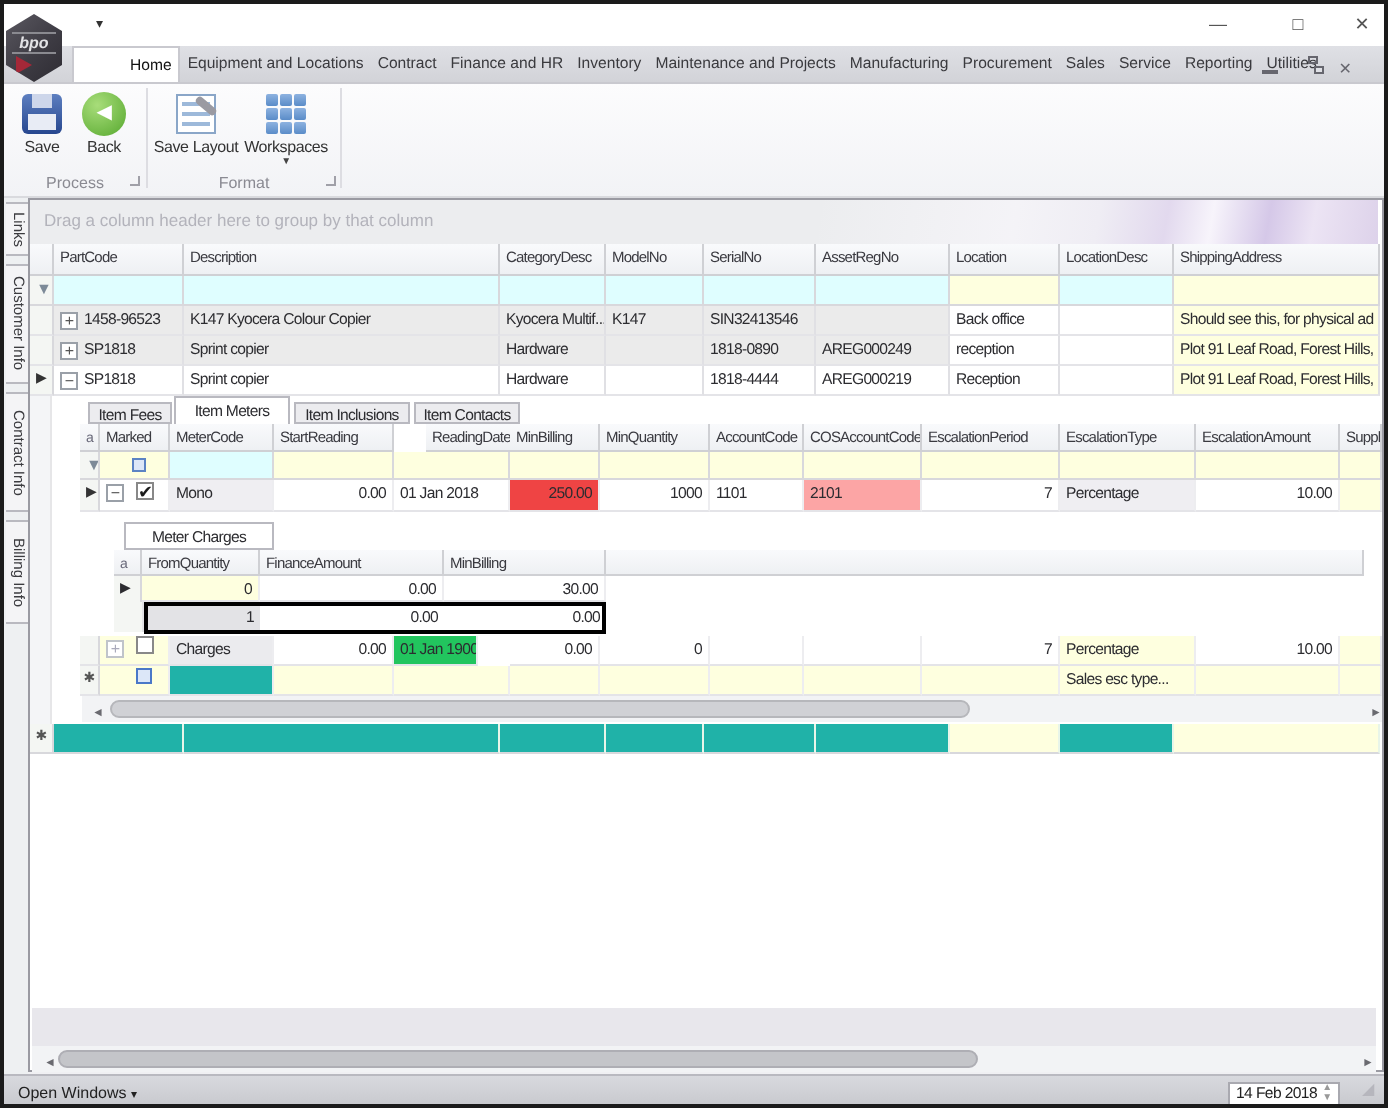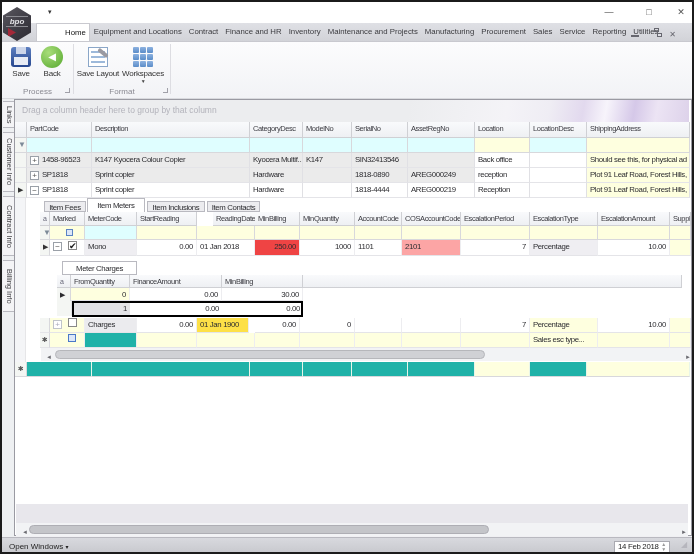--- a/index.html
+++ b/index.html
@@ -257,21 +257,21 @@
           <div class="cell num" style="left: 207px; top: 188px; width: 81px; height: 13px; background: rgb(255, 255, 255); border-bottom: 1px solid rgb(228, 228, 232); border-right: 1px solid rgb(237, 237, 240);">30.00</div>
           <div class="cell " style="left: 57px; top: 201px; width: 231px; height: 16px; background: transparent; border: 2px solid rgb(0, 0, 0); z-index: 6; padding: 0px;"></div>
           <div class="cell " style="left: 42px; top: 201px; width: 14px; height: 15px; background: rgb(244, 246, 243);"></div>
           <div class="cell num" style="left: 56px; top: 201px; width: 59px; height: 15px; background: rgb(227, 227, 230); line-height: 15px;">1</div>
           <div class="cell num" style="left: 115px; top: 201px; width: 92px; height: 15px; background: rgb(255, 255, 255); line-height: 15px;">0.00</div>
           <div class="cell num" style="left: 207px; top: 201px; width: 81px; height: 15px; background: rgb(255, 255, 255); line-height: 15px;">0.00</div>
           <div class="cell " style="left: 25px; top: 218px; width: 10px; height: 15px; background: rgb(244, 246, 243); border-right: 1px solid rgb(216, 216, 220); border-bottom: 1px solid rgb(228, 228, 232);"></div>
           <div class="cell " style="left: 35px; top: 218px; width: 35px; height: 15px; background: rgb(254, 255, 223); border-bottom: 1px solid rgb(228, 228, 232); border-right: 1px solid rgb(237, 237, 240);"><span style="display:inline-block;width:9px;height:9px;border:1px solid #c0c4ca;background:#fff;color:#aab;font-size:8px;line-height:7px;text-align:center;margin-right:6px">+</span><span style="display:inline-block;width:9px;height:9px;border:1px solid #888;background:#fff;color:#1a1a1a;font-size:9px;line-height:8px;text-align:center"></span></div>
           <div class="cell " style="left: 70px; top: 218px; width: 52px; height: 15px; background: rgb(235, 235, 238); border-bottom: 1px solid rgb(228, 228, 232); border-right: 1px solid rgb(237, 237, 240);">Charges</div>
           <div class="cell num" style="left: 122px; top: 218px; width: 60px; height: 15px; background: rgb(255, 255, 255); border-bottom: 1px solid rgb(228, 228, 232); border-right: 1px solid rgb(237, 237, 240);">0.00</div>
-          <div class="cell " style="left: 182px; top: 218px; width: 52px; height: 15px; background: #fde047; border-bottom: 1px solid rgb(228, 228, 232); border-right: 1px solid rgb(237, 237, 240);">01 Jan 1900</div>
+          <div class="cell " style="left: 182px; top: 218px; width: 42px; height: 15px; background: #22c55e; border-bottom: 1px solid rgb(228, 228, 232); border-right: 1px solid rgb(237, 237, 240);">01 Jan 1900</div>
           <div class="cell num" style="left: 240px; top: 218px; width: 45px; height: 15px; background: rgb(255, 255, 255); border-bottom: 1px solid rgb(228, 228, 232); border-right: 1px solid rgb(237, 237, 240);">0.00</div>
           <div class="cell num" style="left: 285px; top: 218px; width: 55px; height: 15px; background: rgb(255, 255, 255); border-bottom: 1px solid rgb(228, 228, 232); border-right: 1px solid rgb(237, 237, 240);">0</div>
           <div class="cell " style="left: 340px; top: 218px; width: 47px; height: 15px; background: rgb(255, 255, 255); border-bottom: 1px solid rgb(228, 228, 232); border-right: 1px solid rgb(237, 237, 240);"></div>
           <div class="cell " style="left: 387px; top: 218px; width: 59px; height: 15px; background: rgb(255, 255, 255); border-bottom: 1px solid rgb(228, 228, 232); border-right: 1px solid rgb(237, 237, 240);"></div>
           <div class="cell num" style="left: 446px; top: 218px; width: 69px; height: 15px; background: rgb(255, 255, 255); border-bottom: 1px solid rgb(228, 228, 232); border-right: 1px solid rgb(237, 237, 240);">7</div>
           <div class="cell " style="left: 515px; top: 218px; width: 68px; height: 15px; background: rgb(254, 255, 223); border-bottom: 1px solid rgb(228, 228, 232); border-right: 1px solid rgb(237, 237, 240);">Percentage</div>
           <div class="cell num" style="left: 583px; top: 218px; width: 72px; height: 15px; background: rgb(255, 255, 255); border-bottom: 1px solid rgb(228, 228, 232); border-right: 1px solid rgb(237, 237, 240);">10.00</div>
           <div class="cell " style="left: 655px; top: 218px; width: 21px; height: 15px; background: rgb(254, 255, 223); border-bottom: 1px solid rgb(228, 228, 232); border-right: 1px solid rgb(237, 237, 240);"></div>
           <div class="cell " style="left: 25px; top: 233px; width: 10px; height: 15px; background: rgb(244, 246, 243); border-right: 1px solid rgb(216, 216, 220); border-bottom: 1px solid rgb(228, 228, 232); color: rgb(85, 85, 85); font-size: 7px; line-height: 13px; text-align: center; padding: 0px;">✱</div>
           <div class="cell " style="left: 35px; top: 233px; width: 35px; height: 15px; background: rgb(254, 255, 223); border-bottom: 1px solid rgb(228, 228, 232); border-right: 1px solid rgb(237, 237, 240);"><span style="display:inline-block;width:15px"></span><span style="display:inline-block;width:8px;height:8px;border:1px solid #4a78c8;background:#dce7f8"></span></div>

